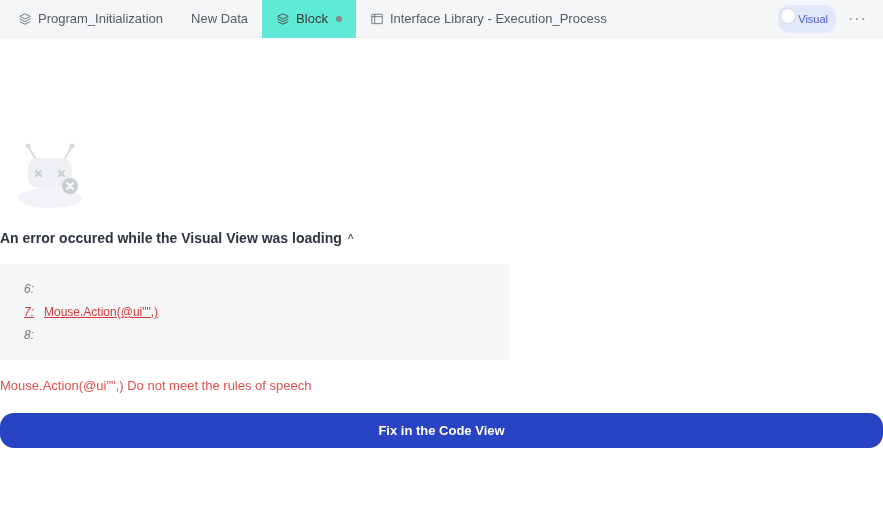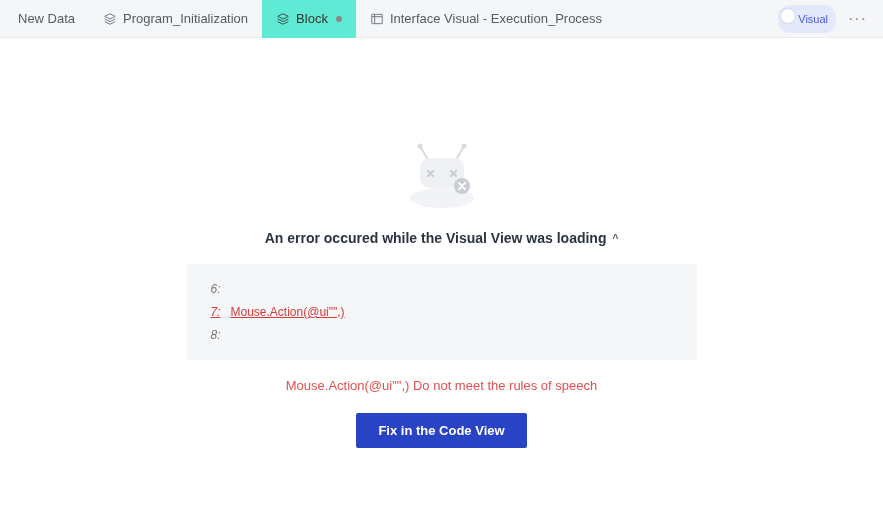--- a/index.html
+++ b/index.html
@@ -10,73 +10,73 @@
   .tab.active { background: #5eead4; color: #333; }
   .tab .ticon { display: inline-flex; align-items: center; }
   .tab .dot { width: 6px; height: 6px; background: #888; border-radius: 50%; display: inline-block; margin-left: 2px; }
   
   .right-tools { margin-left: auto; display: flex; align-items: center; gap: 8px; padding-right: 8px; }
   .mode-toggle { display: flex; align-items: center; background: #e3e8fb; border-radius: 12px; height: 28px; padding: 2px; position: relative; width: 58px; }
   .mode-toggle .knob { width: 14px; height: 14px; background: #fff; border-radius: 50%; position: absolute; left: 3px; top: 4px; box-shadow: 0 0 2px rgba(0,0,0,0.2); }
   .mode-toggle .label { margin-left: auto; font-size: 11px; color: #4a5ad9; padding-right: 6px; }
   .more { color: #888; font-size: 16px; cursor: pointer; padding: 0 4px; letter-spacing: 1px; }
 
-  .content { display: flex; flex-direction: column; align-items: center; padding-top: 100px; }
+  .content { display: flex; flex-direction: column; padding-top: 100px; }
   .robot { position: relative; width: 100px; height: 80px; margin-bottom: 12px; }
   .robot svg { width: 100px; height: 80px; }
   
   .err-title { font-weight: 600; color: #2c3440; font-size: 14px; display: flex; align-items: center; gap: 6px; margin-bottom: 18px; }
   .err-title .caret { font-size: 10px; color: #555; }
   
   .code-box { background: #f5f6f8; width: 510px; padding: 14px 20px; border-radius: 2px; font-size: 12px; color: #555; line-height: 1.9; margin-bottom: 18px; font-style: italic; }
   .code-box .ln { display: flex; gap: 10px; }
   .code-box .num { color: #777; width: 14px; text-align: right; font-style: italic; }
   .code-box .err-line .num { color: #d43a3a; text-decoration: underline; }
   .code-box .err-line .code { color: #d43a3a; text-decoration: underline; font-style: normal; }
   
   .err-detail { color: #e05050; font-size: 13px; margin-bottom: 20px; }
   
-  .fix-btn { background: #2843c4; color: #fff; border: none; padding: 10px 22px; font-size: 13px; font-weight: 600; border-radius: 2px; cursor: pointer; }
+  .fix-btn { background: #2843c4; color: #fff; border: none; padding: 10px 22px; font-size: 13px; font-weight: 600; border-radius: 14px; cursor: pointer; }
 </style>
 </head>
 <body>
 
 <div class="tabbar">
-  <div class="tab">
-    <span>New Data</span>
-  </div>
   <div class="tab">
     <span class="ticon">
       <svg width="14" height="14" viewBox="0 0 24 24" fill="none" stroke="#6b7280" stroke-width="1.6">
           <path d="M12 3l9 4.5-9 4.5-9-4.5L12 3z"></path>
           <path d="M3 12l9 4.5 9-4.5"></path>
           <path d="M3 16.5l9 4.5 9-4.5"></path>
         </svg>
     </span>
     <span>Program_Initialization</span>
+  </div>
+  <div class="tab">
+    <span>New Data</span>
   </div>
   <div class="tab active">
     <span class="ticon">
       <svg width="14" height="14" viewBox="0 0 24 24" fill="none" stroke="#444" stroke-width="1.6">
           <path d="M12 3l9 4.5-9 4.5-9-4.5L12 3z"></path>
           <path d="M3 12l9 4.5 9-4.5"></path>
           <path d="M3 16.5l9 4.5 9-4.5"></path>
         </svg>
     </span>
     <span>Block</span>
     <span class="dot"></span>
   </div>
   <div class="tab">
     <span class="ticon">
       <svg width="14" height="14" viewBox="0 0 24 24" fill="none" stroke="#6b7280" stroke-width="1.6">
           <rect x="3" y="4" width="18" height="16" rx="1"></rect>
           <path d="M3 8h18M8 4v16"></path>
         </svg>
     </span>
-    <span>Interface Visual - Execution_Process</span>
+    <span>Interface Library - Execution_Process</span>
   </div>
 
   <div class="right-tools">
     <div class="mode-toggle">
       <span class="knob"></span>
       <span class="label">Visual</span>
     </div>
     <span class="more">···</span>
   </div>
 </div>

